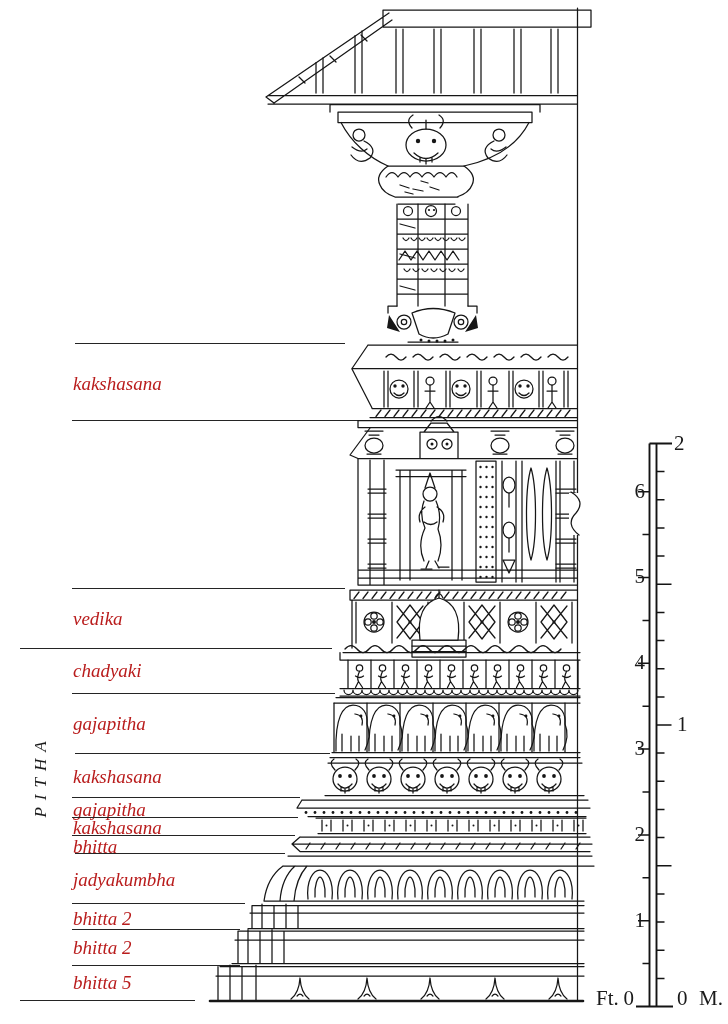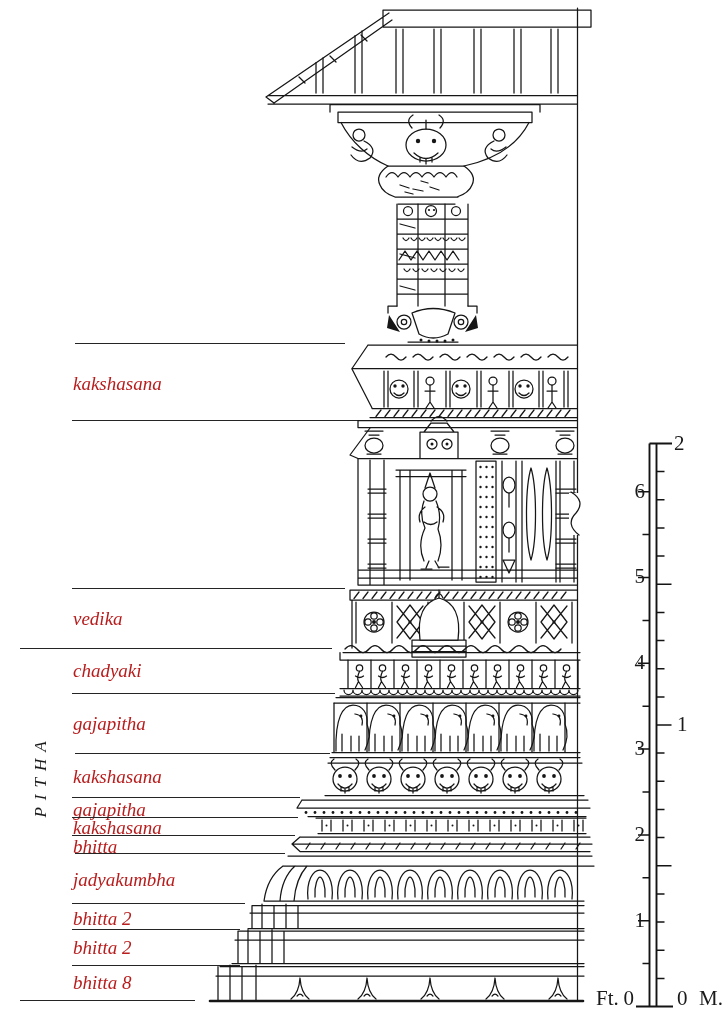--- a/index.html
+++ b/index.html
@@ -32,21 +32,21 @@
   <div class="lbl" style="top:609px">vedika</div>
   <div class="lbl" style="top:661px">chadyaki</div>
   <div class="lbl" style="top:714px">gajapitha</div>
   <div class="lbl" style="top:767px">kakshasana</div>
   <div class="lbl" style="top:800px">gajapitha</div>
   <div class="lbl" style="top:818px">kakshasana</div>
   <div class="lbl" style="top:837px">bhitta</div>
   <div class="lbl" style="top:870px">jadyakumbha</div>
   <div class="lbl" style="top:909px">bhitta 2</div>
   <div class="lbl" style="top:938px">bhitta 2</div>
-  <div class="lbl" style="top:973px">bhitta 8</div>
+  <div class="lbl" style="top:973px">bhitta 5</div>
 
   <div id="pitha">PITHA</div>
 
   <div class="ln" style="top:343px;left:75px;width:270px"></div>
   <div class="ln" style="top:420px;left:72px;width:288px"></div>
   <div class="ln" style="top:588px;left:72px;width:273px"></div>
   <div class="ln" style="top:648px;left:20px;width:312px"></div>
   <div class="ln" style="top:693px;left:72px;width:263px"></div>
   <div class="ln" style="top:753px;left:75px;width:255px"></div>
   <div class="ln" style="top:797px;left:72px;width:228px"></div>

